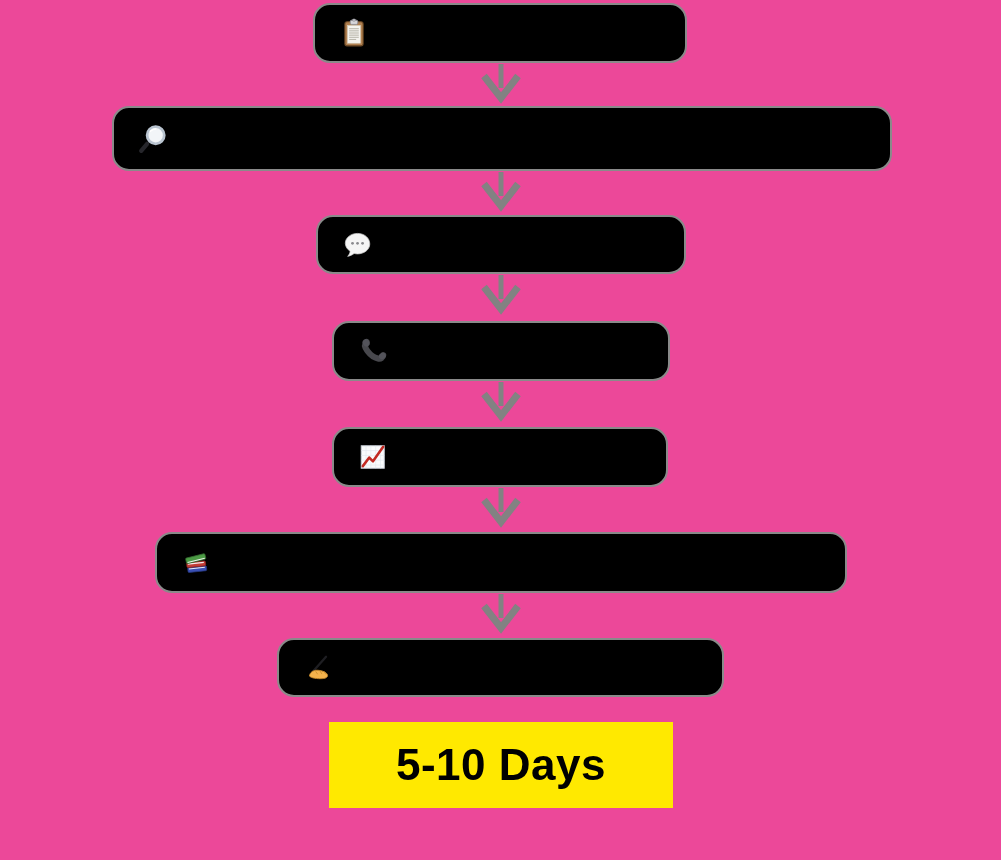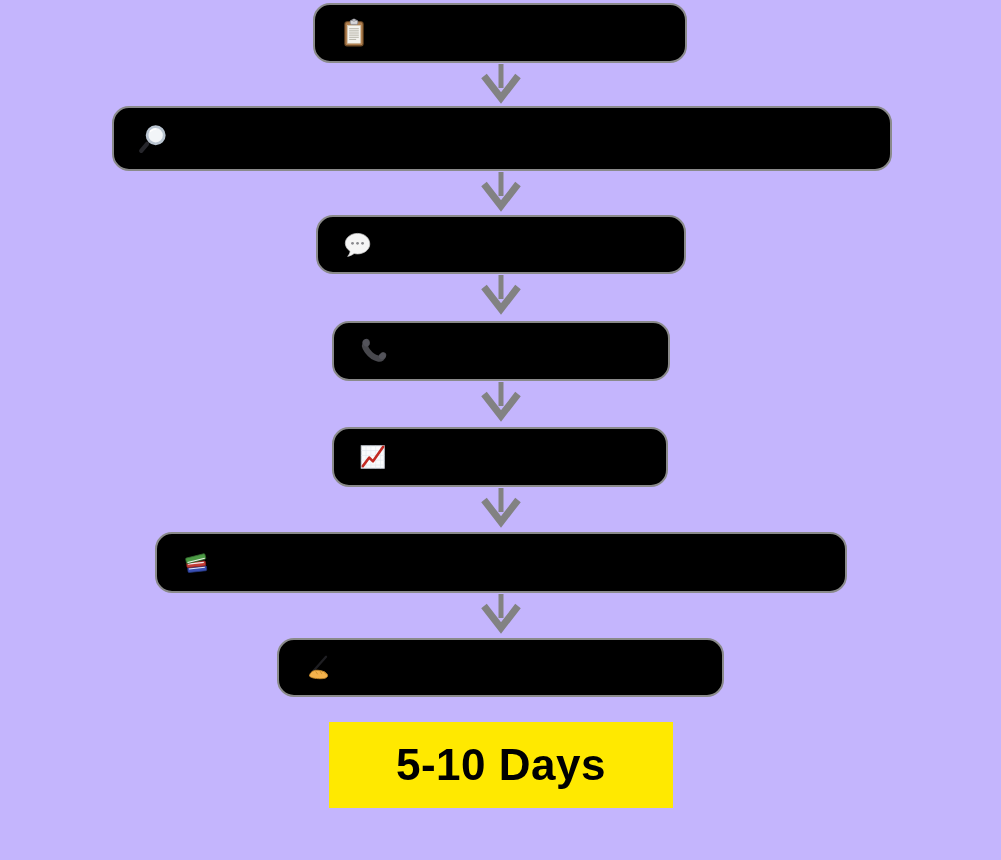--- a/index.html
+++ b/index.html
@@ -1,17 +1,17 @@
 <!DOCTYPE html>
 <html><head>
 <meta charset="utf-8">
 <style>
   html,body{margin:0;padding:0;background:#000;}
   .canvas{
-    position:relative;width:1001px;height:860px;background:#c4b5fd;overflow:hidden;
+    position:relative;width:1001px;height:860px;background:#ec4899;overflow:hidden;
     font-family:"Liberation Sans",sans-serif;
   }
   .flow-box{
     position:absolute;box-sizing:border-box;background:#000000;
     border:2px solid #8A8A8A;border-radius:17px;
     display:flex;align-items:center;padding-left:24px;
   }
   .s1{left:313px;top:3px;width:374px;height:60px}
   .s2{left:112px;top:106px;width:780px;height:65px}
   .s3{left:316px;top:215px;width:370px;height:59px}

